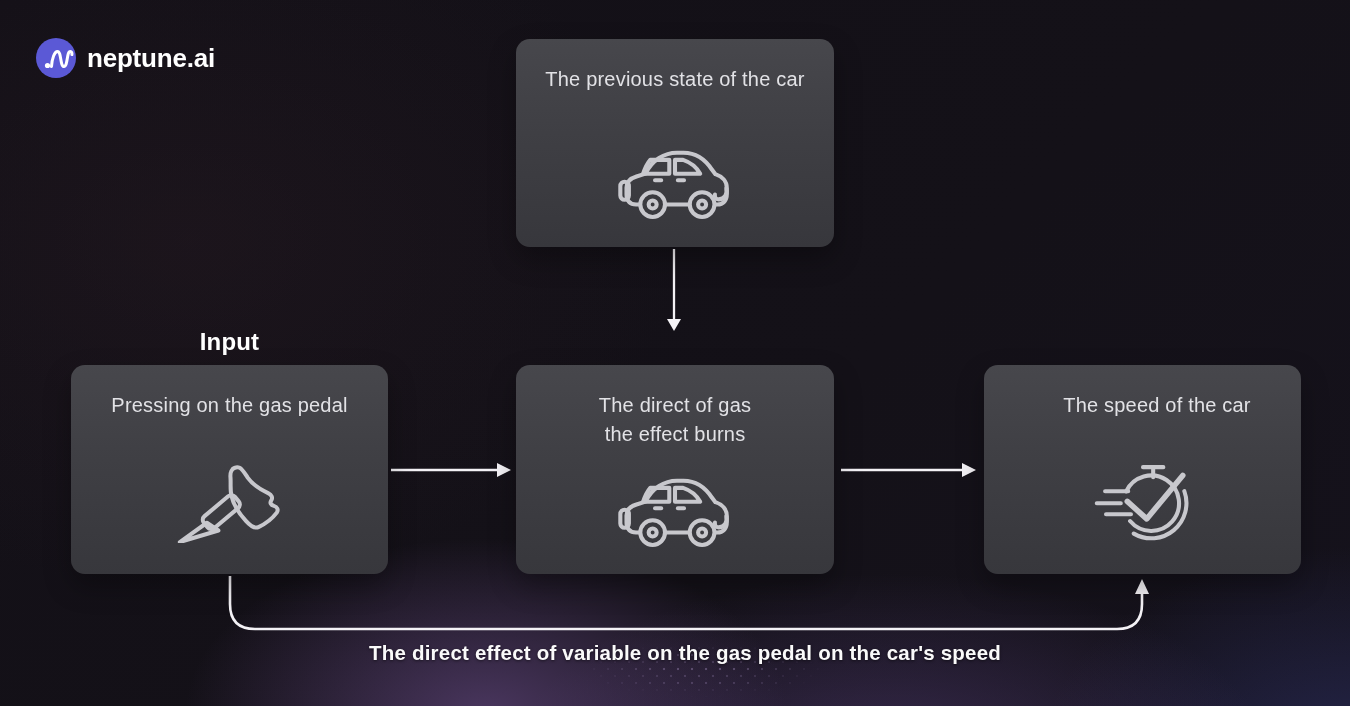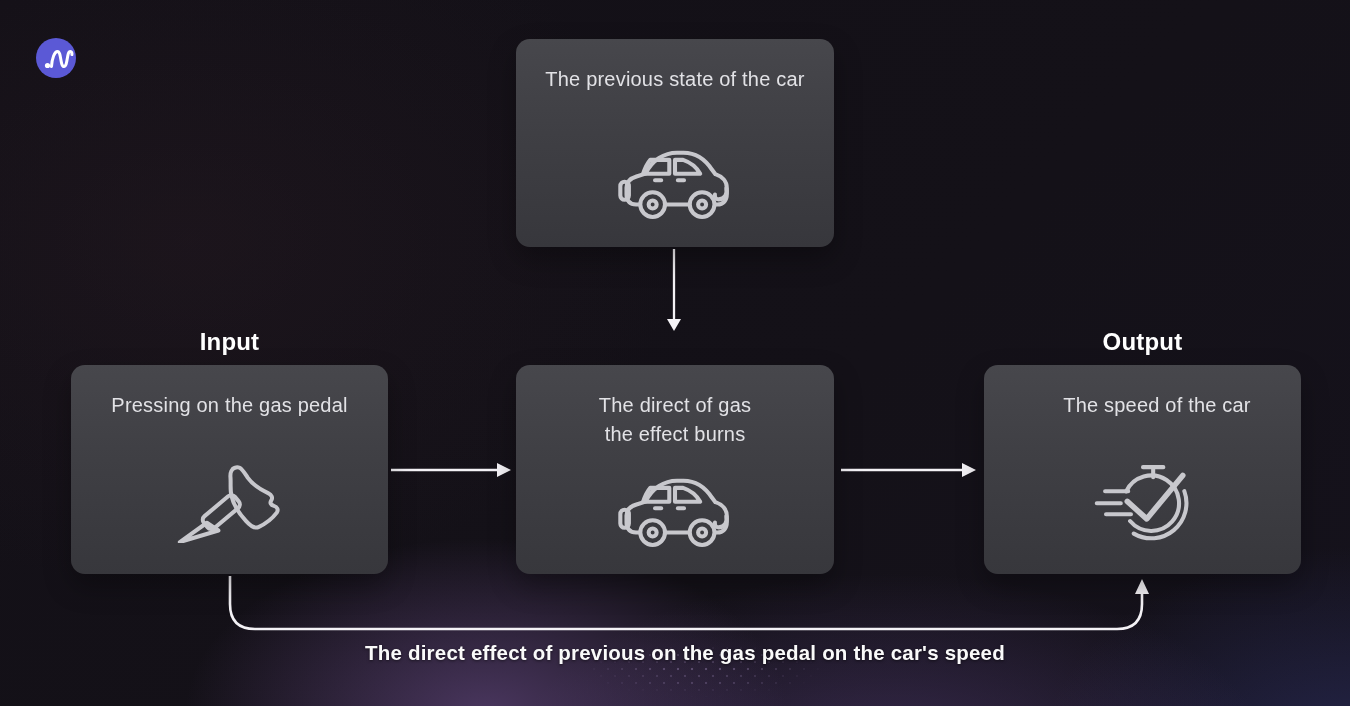--- a/index.html
+++ b/index.html
@@ -75,20 +75,21 @@
   <div class="dots"></div>
 
   <div class="brand">
     <span>
       <svg class="logo-circle" viewBox="0 0 40 40">
         <circle cx="20" cy="20" r="20" fill="#5b59d6"></circle>
         <circle cx="11.5" cy="27.5" r="2.6" fill="#ffffff"></circle>
         <path d="M15.5,28.5 C16,20.5 18.5,13.5 21.5,13.5 C25.5,13.5 24,28.5 28,28.5 C32,28.5 30.5,13.5 34.3,13.5 C35.6,13.5 36.2,15 35.9,16.6" fill="none" stroke="#ffffff" stroke-width="3" stroke-linecap="round"></path>
       </svg>
     </span>
+    <span class="brand-name">neptune.ai</span>
   </div>
 
   <svg class="arrows" width="1350" height="706" viewBox="0 0 1350 706">
     <g stroke="#f4f2f6" stroke-width="2.3" fill="#f4f2f6">
       <g>
         <line x1="674" y1="249" x2="674" y2="320" fill="none"></line>
         <polygon points="667,319 681,319 674,331" stroke="none"></polygon>
       </g>
       <g>
         <line x1="391" y1="470" x2="499" y2="470" fill="none"></line>
@@ -119,21 +120,20 @@
         <path d="M115,57 C116.5,63 113,68.5 107,68.5 C104,68.5 102.5,66.5 103,63.5"></path>
         <circle cx="37.5" cy="74" r="13"></circle>
           <circle cx="37.5" cy="74" r="4.2"></circle>
         <circle cx="89.5" cy="74" r="13"></circle>
           <circle cx="89.5" cy="74" r="4.2"></circle>
       </svg>
     </div>
   </section>
 
   <div class="col-label" id="label-input">Input</div>
-  <div class="col-label" id="label-output">Output</div>
 
   <section class="card" id="card-input">
     <p class="card-text">
       <span>Pressing on the gas pedal</span>
     </p>
     <div class="card-icon" style="top:97px;">
       <svg width="112" height="81" viewBox="0 0 116 84" class="icon-stroke" stroke-width="4.2">
         <rect x="28" y="44" width="42" height="16" rx="5" transform="rotate(-40 49 52)"></rect>
         <path d="M34,63 L6,83 L46,71 Z"></path>
         <path d="M63,6 C60,7 58,11 58.5,16 C59,23 58,29 59.5,35 C61.5,44 67,53 74.5,61 C78.5,65.5 83,69.5 87.5,67.5 C94,64.5 102,58.5 106.5,52.5 C108.5,49.5 107,46.5 103.5,45.5 C100.5,44.7 99,42.5 100.8,39.8 C102.5,37.2 101.5,34 97.5,32.2 C89.5,28.5 81.5,23.5 76.5,16.5 C73.5,12 71,7.5 68,6 C66.3,5.2 64.6,5.3 63,6 Z"></path>
@@ -170,15 +170,15 @@
       <svg width="98" height="89" viewBox="0 0 106 96" class="icon-stroke" stroke-width="4.4">
         <path d="M53,13 L75,13 M64,14 L64,24"></path>
         <path d="M34.8,39.3 A30,30 0 1 1 39,71.3"></path>
         <path d="M97.7,39 A38,38 0 0 1 43,84.9"></path>
         <path d="M36,50 L57,69 L96,22" stroke-width="6"></path>
         <path d="M12,39 L37,39 M3,52 L29,52 M13,64 L40,64"></path>
       </svg>
     </div>
   </section>
 
-  <div class="caption">The direct effect of previous on the gas pedal on the car's speed</div>
+  <div class="caption">The direct effect of variable on the gas pedal on the car's speed</div>
 
 </div>
 
 </body></html>

